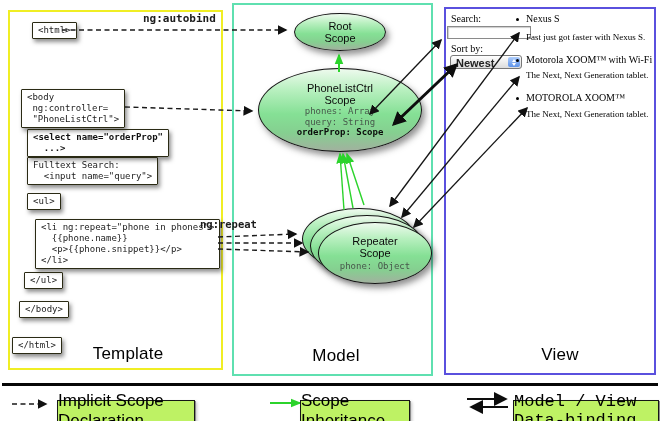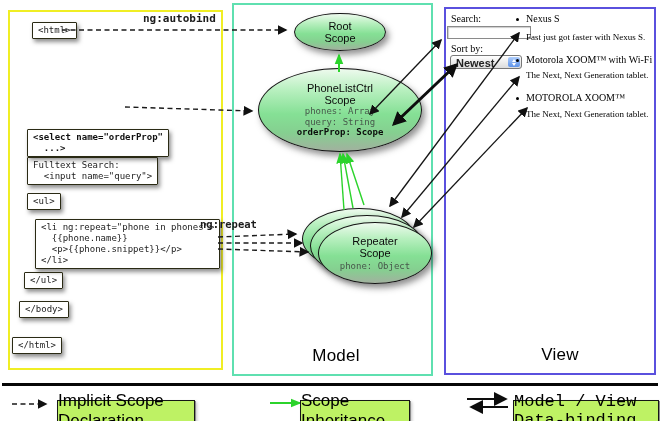--- a/index.html
+++ b/index.html
@@ -88,20 +88,25 @@
 <body>
 
 <div id="stage">
 
   <div id="panel-template" class="panel"></div>
   <div id="panel-model" class="panel"></div>
   <div id="panel-view" class="panel"></div>
 
   <div id="b-html" class="code-box">
     <div>&lt;html&gt;</div>
+  </div>
+  <div id="b-body" class="code-box">
+    <div>&lt;body</div>
+    <div> ng:controller=</div>
+    <div> "PhoneListCtrl"&gt;</div>
   </div>
   <div id="b-select" class="code-box">
     <div>&lt;select name="orderProp"</div>
     <div>  ...&gt;</div>
   </div>
   <div id="b-fulltext" class="code-box">
     <div>Fulltext Search:</div>
     <div>  &lt;input name="query"&gt;</div>
   </div>
   <div id="b-ul" class="code-box">
@@ -193,20 +198,21 @@
     <line class="thin" x1="414" y1="227" x2="527" y2="108" marker-start="url(#mh)" marker-end="url(#mh)"></line>
     <line class="dash" x1="12" y1="404" x2="46" y2="404" marker-end="url(#mh)"></line>
     <line class="greenbig" x1="270" y1="403" x2="300" y2="403" marker-end="url(#mhg)"></line>
     <line class="thick2" x1="467" y1="399" x2="505" y2="399" marker-end="url(#mhb)"></line>
     <line class="thick2" x1="508" y1="407" x2="472" y2="407" marker-end="url(#mhb)"></line>
   </svg>
 
   <div id="lbl-autobind" class="dir-label">ng:autobind</div>
   <div id="lbl-repeat" class="dir-label">ng:repeat</div>
 
+  <div id="lbl-template" class="col-label">Template</div>
   <div id="lbl-model" class="col-label">Model</div>
   <div id="lbl-view" class="col-label">View</div>
 
   <div id="divider"></div>
   <div id="leg1" class="legend-box">
     <span>Implicit Scope Declaration</span>
   </div>
   <div id="leg2" class="legend-box">
     <span>Scope Inheritance</span>
   </div>

